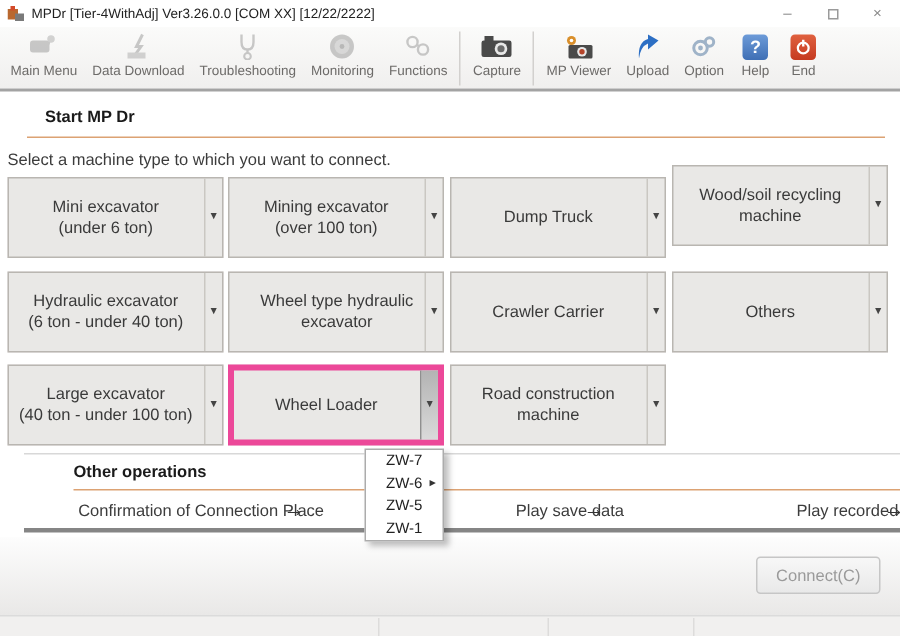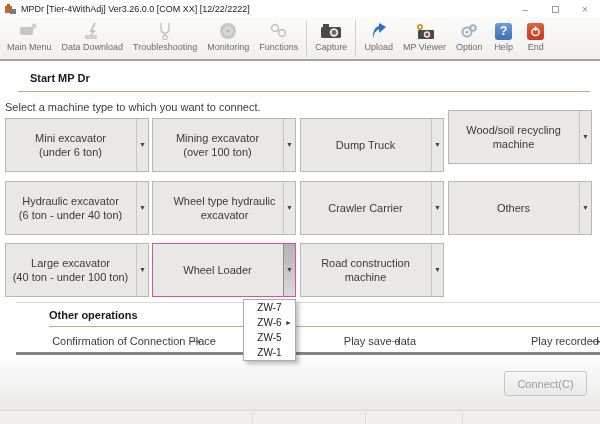--- a/index.html
+++ b/index.html
@@ -25,21 +25,21 @@
 
   
   .content { position:absolute; left:0; top:63px; width:600px; height:239px; background:#fff; }
   .start-heading { position:absolute; left:30px; top:9px; font-size:11px; font-weight:bold; color:#1a1a1a; }
   .hr-orange { position:absolute; left:18px; right:10px; top:28px; height:1px; background:#dca273; }
   .instruction { position:absolute; left:5px; top:38px; font-size:11px; color:#3c3c3c; }
 
   .machine-btn { position:absolute; width:144px; height:54px; background:#e9e8e6; border:1px solid #b9b6b1; display:flex; align-items:center; justify-content:center; text-align:center; font-size:11px; color:#3a3a3a; line-height:14px; padding-right:13px; }
   .machine-btn .dd-zone { position:absolute; right:0; top:0; bottom:0; width:12px; border-left:1px solid #cac7c2; display:flex; align-items:center; justify-content:center; }
   .machine-btn .dd-zone .arr { font-size:7px; color:#444; }
-  .machine-btn.active { border:1px solid #ec4899; }
+  .machine-btn.active { border:4px solid #ec4899; }
   .machine-btn.active .dd-zone { background:linear-gradient(180deg,#b3b3b3,#dadada); border-left:1px solid #8f8f8f; }
 
   
   .other-ops { position:absolute; left:16px; top:302px; width:600px; height:53px; background:#fff; border-top:1px solid #d8d8d8; border-bottom:3px solid #858585; }
   .ops-heading { position:absolute; left:33px; top:6px; font-size:11px; font-weight:bold; color:#1a1a1a; }
   .ops-hr { position:absolute; left:33px; right:10px; top:23px; height:1px; background:#dca273; }
   .ops-row { position:absolute; left:0; top:26px; width:600px; height:24px; display:flex; }
   .op-cell { flex:1; position:relative; display:flex; align-items:center; justify-content:flex-end; }
   .op-cell .op-lbl { font-size:11px; color:#3c3c3c; }
   .op-cell .op-arrow { position:absolute; right:13px; top:2px; font-size:14px; color:#333; }
@@ -145,38 +145,38 @@
         <circle cx="14" cy="10.5" r="2.4" fill="#6a6a6a"></circle>
       </svg>
     </span>
     <span class="lbl">Capture</span>
   </div>
 
   <div class="tb-sep"></div>
 
   <div class="tb-item">
     <span class="ico">
-      <svg width="20" height="19" viewBox="0 0 20 19">
-        <path d="M4 17 Q5 9 10 7 L10 11 L17 5 L10 1 L10 4 Q3 6 4 17 Z" fill="#2d6fc4"></path>
-      </svg>
-    </span>
-    <span class="lbl">Upload</span>
-  </div>
-
-  <div class="tb-item">
-    <span class="ico">
       <svg width="22" height="19" viewBox="0 0 22 19">
         <circle cx="6" cy="5" r="3" fill="#d98f2b"></circle>
         <circle cx="6" cy="5" r="1.2" fill="#fff"></circle>
         <rect x="4" y="8" width="16" height="9" rx="1" fill="#4a4a4a"></rect>
         <circle cx="13" cy="12.5" r="3.2" fill="#e8e8e8"></circle>
         <circle cx="13" cy="12.5" r="1.8" fill="#b5442a"></circle>
       </svg>
     </span>
     <span class="lbl">MP Viewer</span>
+  </div>
+
+  <div class="tb-item">
+    <span class="ico">
+      <svg width="20" height="19" viewBox="0 0 20 19">
+        <path d="M4 17 Q5 9 10 7 L10 11 L17 5 L10 1 L10 4 Q3 6 4 17 Z" fill="#2d6fc4"></path>
+      </svg>
+    </span>
+    <span class="lbl">Upload</span>
   </div>
 
   <div class="tb-item">
     <span class="ico">
       <svg width="20" height="19" viewBox="0 0 20 19">
         <g fill="none" stroke="#9fb3c8" stroke-width="2">
           <circle cx="8" cy="10" r="4.5"></circle>
           <circle cx="14" cy="6" r="2.8"></circle>
         </g>
         <circle cx="8" cy="10" r="1.6" fill="#9fb3c8"></circle>

